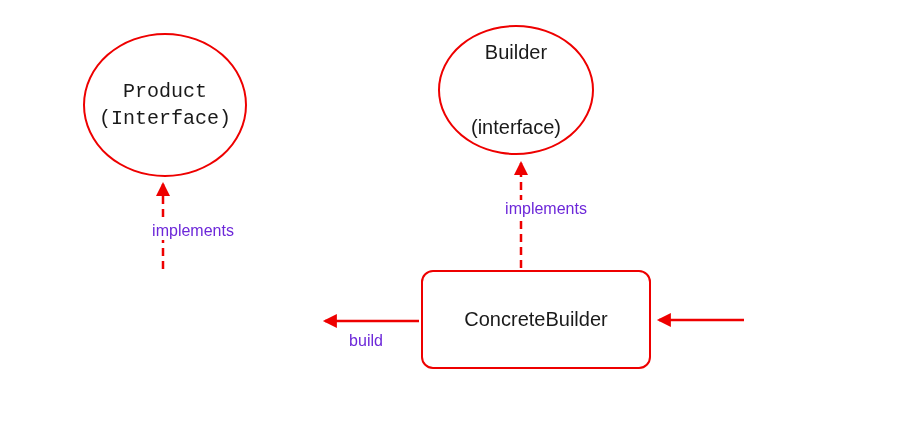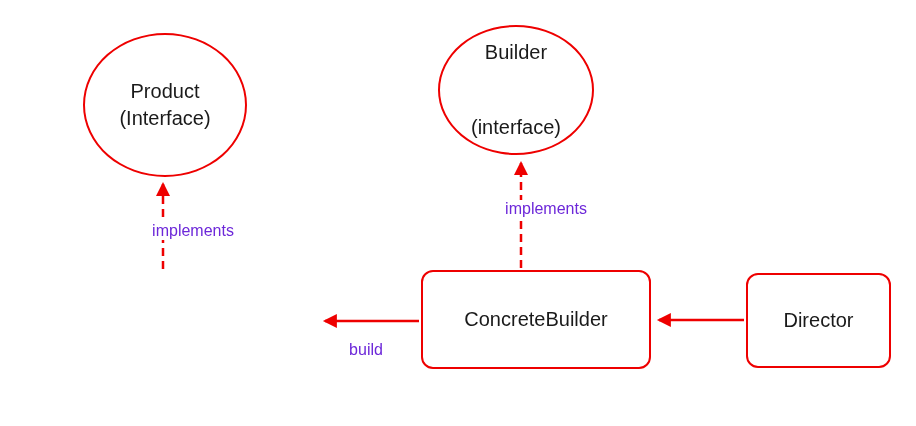--- a/index.html
+++ b/index.html
@@ -30,38 +30,38 @@
     border: 2.5px solid #ee0000;
     background: #ffffff;
     font-size: 20px;
     line-height: 1.35;
     text-align: center;
     color: #1a1a1a;
   }
   .ellipse { border-radius: 50%; }
   .rect { border-radius: 12px; }
 
-  .node-product         { left: 83px;  top: 33px;  width: 164px; height: 144px; }
+  .node-product         { left: 83px;  top: 33px;  width: 164px; height: 144px; font-family: Liberation Mono, monospace; }
   .node-builder         { left: 438px; top: 25px;  width: 156px; height: 130px; gap: 48px; }
   .node-concreteproduct { left: 45px;  top: 271px; width: 271px; height: 98px; }
   .node-concretebuilder { left: 421px; top: 270px; width: 230px; height: 99px; }
   .node-director        { left: 746px; top: 273px; width: 145px; height: 95px; }
 
   .edge-label {
     position: absolute;
     transform: translate(-50%, -50%);
     font-size: 16px;
     white-space: nowrap;
     color: #6d28d9;
     background: #ffffff;
     padding: 0 2px;
   }
   .label-implements-product { left: 193px; top: 231px; }
   .label-implements-builder { left: 546px; top: 209px; }
-  .label-build              { left: 366px; top: 350px; text-align: center; }
+  .label-build              { left: 366px; top: 341px; text-align: center; }
 
   .edge-line { stroke: #ee0000; stroke-width: 2.5; fill: none; }
   .dashed { stroke-dasharray: 8 5; }
 </style>
 </head>
 <body>
 
 <div class="canvas">
 
   <svg class="edges" width="916" height="426" viewBox="0 0 916 426" xmlns="http://www.w3.org/2000/svg">
@@ -84,23 +84,20 @@
   <div class="node ellipse node-builder">
     <div>Builder</div>
     <div>(interface)</div>
   </div>
 
 
   <div class="node rect node-concretebuilder">
     <div>ConcreteBuilder</div>
   </div>
 
-  <div class="node rect node-director">
-    <div>Director</div>
-  </div>
 
   <div class="edge-label label-implements-product">implements</div>
 
   <div class="edge-label label-implements-builder">implements</div>
 
   <div class="edge-label label-build">build</div>
 
 </div>
 
 </body></html>

